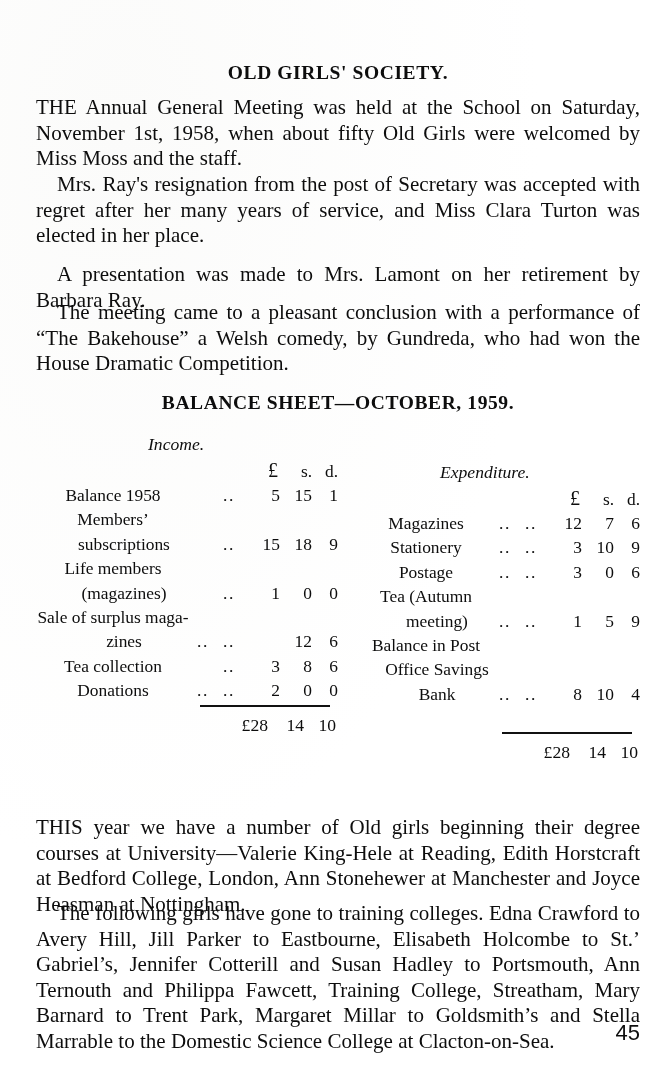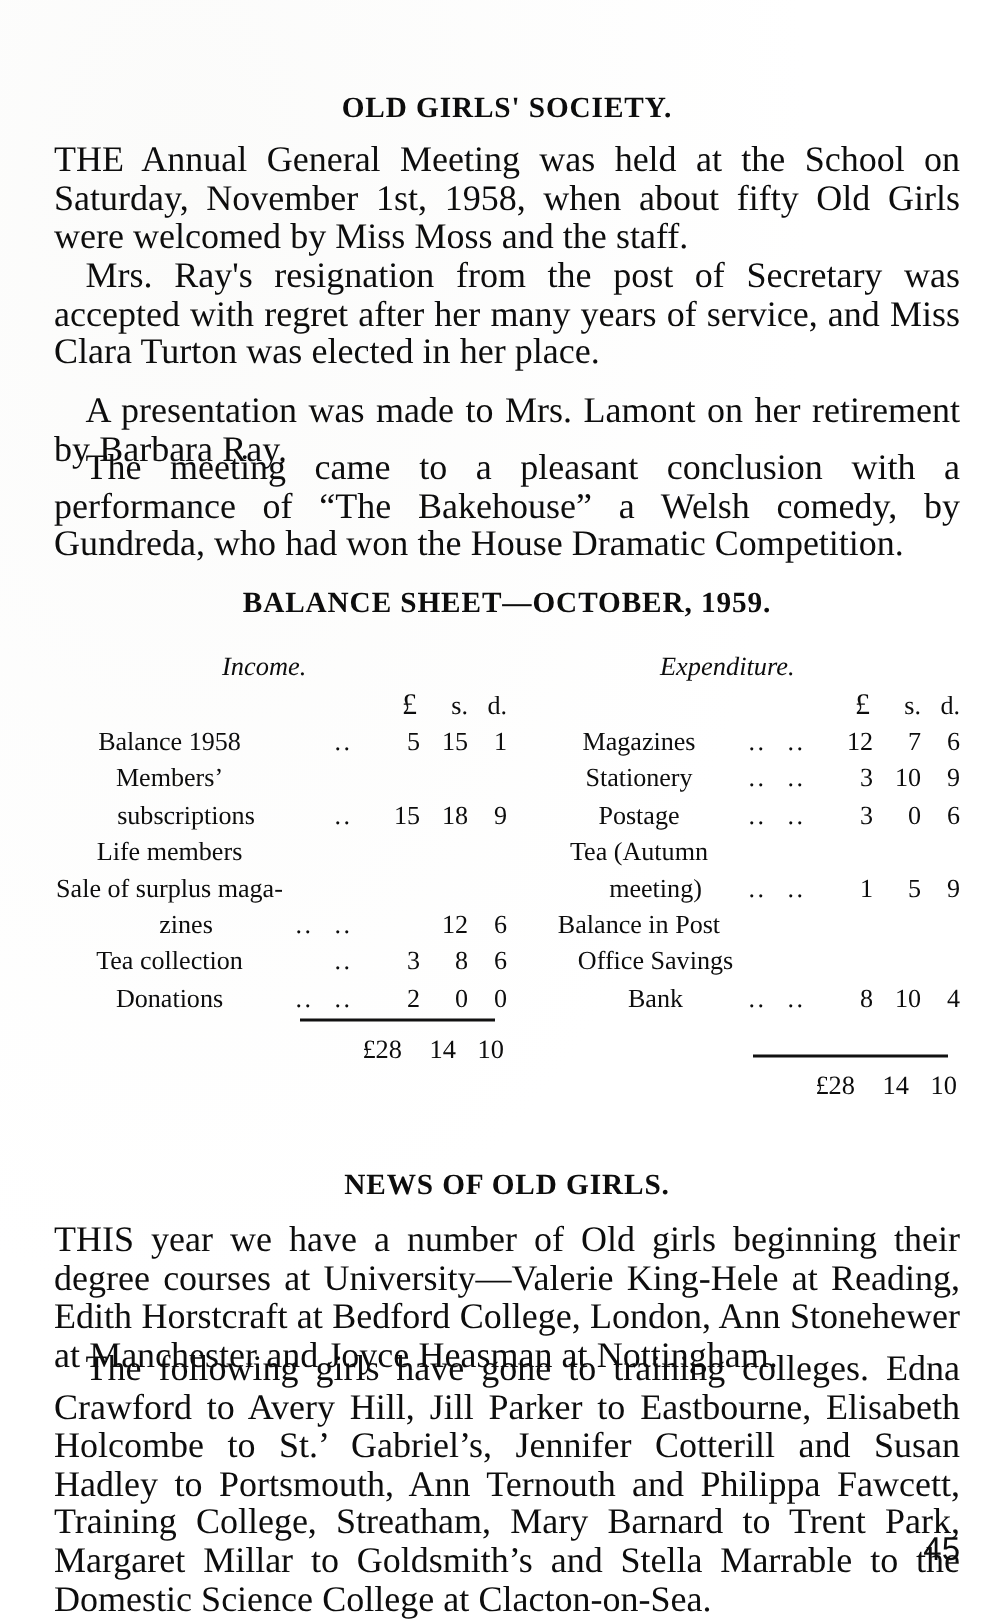--- a/index.html
+++ b/index.html
@@ -42,21 +42,21 @@
   }
   .heading-ogs { position: absolute; top: 62px; left: 0; width: 604px; }
   .heading-balance { position: absolute; top: 392px; left: 0; width: 604px; font-size: 19px; letter-spacing: 0.3px;}
   .heading-news { position: absolute; top: 780px; left: 0; width: 604px; }
 
   
   .para {
     position: absolute;
     left: 0;
     width: 604px;
-    font-size: 24px;
+    font-size: 21px;
     line-height: 25.6px;
     text-align: justify;
     text-justify: inter-word;
     margin: 0;
     word-spacing: 0.1px;
   }
   .para.indent { text-indent: 21px; }
 
   .p1 { top: 95px; }
   .p2 { top: 172px; }
@@ -86,21 +86,21 @@
   }
   .ledger-col.right { padding-left: 22px; }
 
   .col-caption {
     font-style: italic;
     font-size: 17.6px;
     padding-left: 112px;
     height: 26px;
     white-space: nowrap;
   }
-  .ledger-col.right .col-caption { padding-left: 80px; }
+  .ledger-col.right .col-caption { padding-left: 80px; margin-top: 28px; }
 
   table.ledger-table {
     border-collapse: collapse;
     width: 100%;
     font-size: 17.4px;
   }
   table.ledger-table td {
     padding: 0;
     vertical-align: baseline;
     line-height: 24.4px;
@@ -206,20 +206,28 @@
                   <td class="num shill">18</td>
                   <td class="num pence">9</td>
                 </tr>
                 <tr>
                   <td class="lbl">Life members</td>
                   <td class="dots1"></td>
                   <td class="dots2"></td>
                   <td class="num pounds"></td>
                   <td class="num shill"></td>
                   <td class="num pence"></td>
+                </tr>
+                <tr>
+                  <td class="lbl ind">(magazines)</td>
+                  <td class="dots1"></td>
+                  <td class="dots2">..</td>
+                  <td class="num pounds">1</td>
+                  <td class="num shill">0</td>
+                  <td class="num pence">0</td>
                 </tr>
                 <tr>
                   <td class="lbl">Sale of surplus maga-</td>
                   <td class="dots1"></td>
                   <td class="dots2"></td>
                   <td class="num pounds"></td>
                   <td class="num shill"></td>
                   <td class="num pence"></td>
                 </tr>
                 <tr>
@@ -342,21 +350,20 @@
                 <span style="display: inline-block; width: 62px; text-align: right;">£28</span>
                 <span style="display: inline-block; width: 36px; text-align: right;">14</span>
                 <span style="display: inline-block; width: 32px; text-align: right;">10</span>
               </div>
             </div>
         </div>
 
       </div>
     </div>
 
-    <h1 class="section-heading heading-news">NEWS OF OLD GIRLS.</h1>
 
     <p class="para p5">THIS year we have a number of Old girls beginning their degree courses at University—Valerie King-Hele at Reading, Edith Horstcraft at Bedford College, London, Ann Stonehewer at Manchester and Joyce Heasman at Nottingham.</p>
 
     <p class="para p6 indent">The following girls have gone to training colleges.   Edna Crawford to Avery Hill, Jill Parker to Eastbourne, Elisabeth Holcombe to St.’ Gabriel’s, Jennifer Cotterill and Susan Hadley to Portsmouth, Ann Ternouth and Philippa Fawcett, Training College, Streatham, Mary Barnard to Trent Park, Margaret Millar to Goldsmith’s and Stella Marrable to the Domestic Science College at Clacton-on-Sea.</p>
 
     <div class="page-number">45</div>
 
   </div>
 </div>
 

